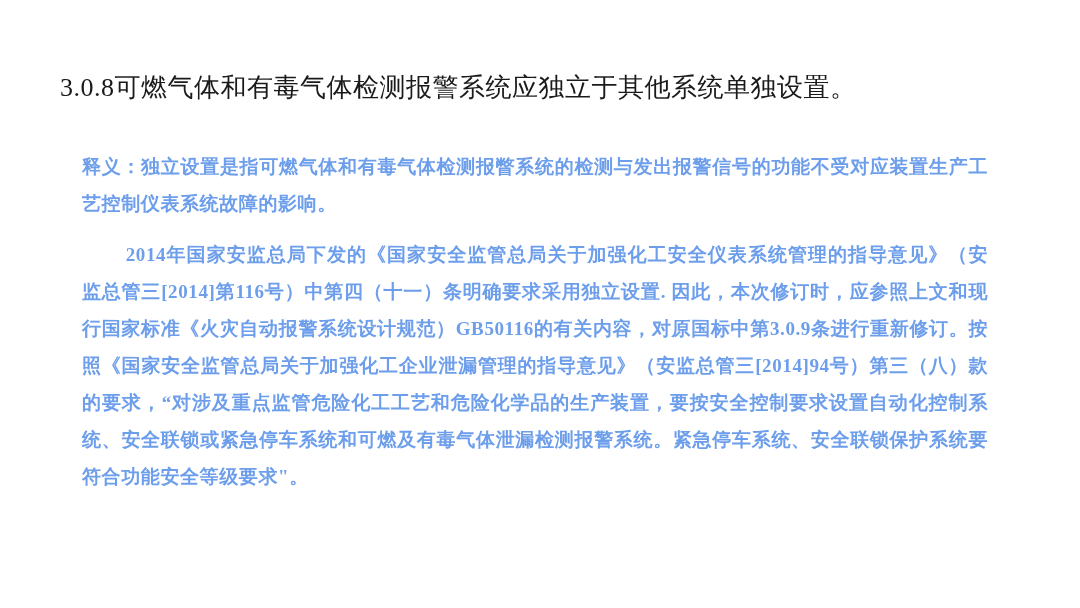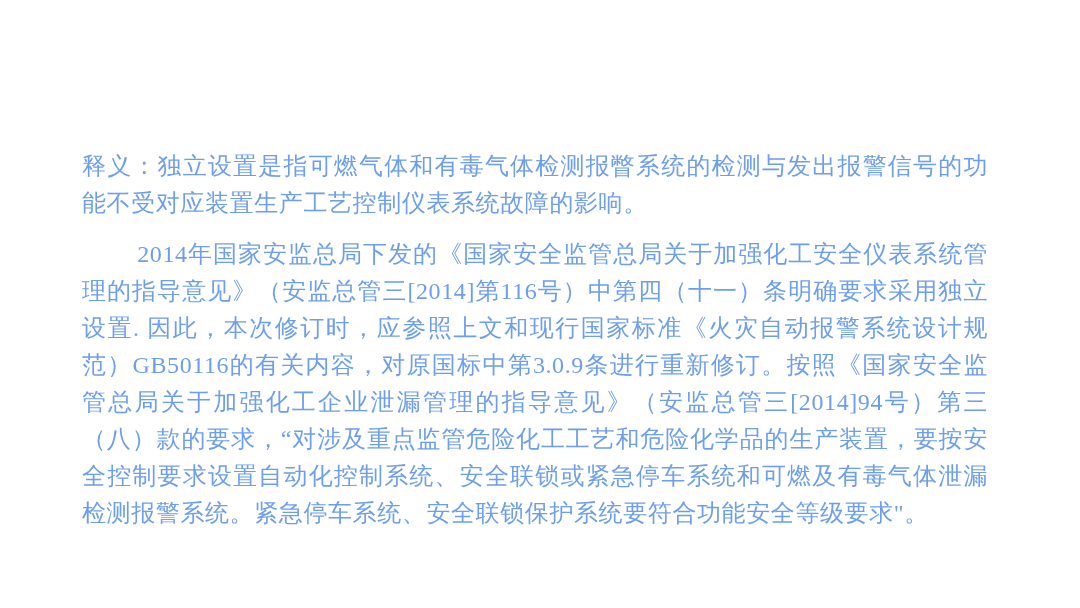--- a/index.html
+++ b/index.html
@@ -30,41 +30,43 @@
     font-weight: 500;
     letter-spacing: 0.5px;
     font-family: "Liberation Serif", "DejaVu Serif", serif;
   }
   .body-block {
     position: absolute;
     left: 82px;
     top: 148px;
     width: 906px;
     color: #6d9eeb;
-    font-size: 24px;
+    font-size: 19px;
     line-height: 37px;
     letter-spacing: 0.6px;
     font-family: "Liberation Serif", "DejaVu Serif", serif;
+    font-weight: bold;
   }
   .para {
     margin: 0;
     text-align: justify;
     text-justify: inter-ideograph;
   }
   .para + .para {
     margin-top: 14px;
   }
   .para.indented {
     text-indent: 2.3em;
   }
 </style>
 </head>
 <body>
 
 <div class="page">
 
+  <div class="heading">3.0.8可燃气体和有毒气体检测报警系统应独立于其他系统单独设置。</div>
 
   <div class="body-block">
     <p class="para">释义：独立设置是指可燃气体和有毒气体检测报瞥系统的检测与发出报警信号的功能不受对应装置生产工艺控制仪表系统故障的影响。</p>
     <p class="para indented">2014年国家安监总局下发的《国家安全监管总局关于加强化工安全仪表系统管理的指导意见》（安监总管三[2014]第116号）中第四（十一）条明确要求采用独立设置. 因此，本次修订时，应参照上文和现行国家标准《火灾自动报警系统设计规范）GB50116的有关内容，对原国标中第3.0.9条进行重新修订。按照《国家安全监管总局关于加强化工企业泄漏管理的指导意见》（安监总管三[2014]94号）第三（八）款的要求，“对涉及重点监管危险化工工艺和危险化学品的生产装置，要按安全控制要求设置自动化控制系统、安全联锁或紧急停车系统和可燃及有毒气体泄漏检测报警系统。紧急停车系统、安全联锁保护系统要符合功能安全等级要求"。</p>
   </div>
 
 </div>
 
 </body></html>

